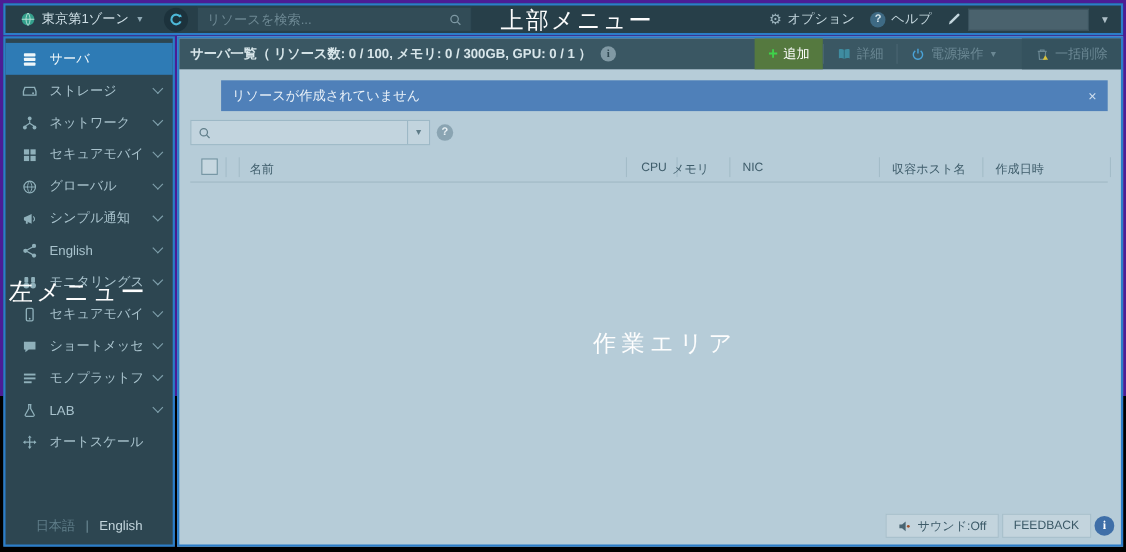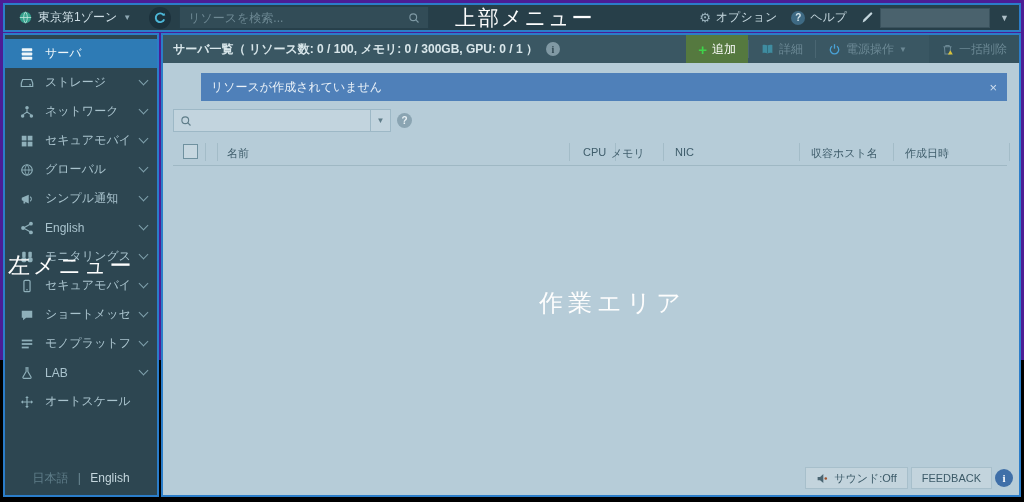--- a/index.html
+++ b/index.html
@@ -81,21 +81,21 @@
   .filter-help { width:15px; height:15px; border-radius:50%; background:#8aa4b2; color:#e8f0f4;
     font-weight:bold; font-size:10px; display:flex; align-items:center; justify-content:center; }
 
   .thead { position:relative; height:26px; margin-top:8px; border-bottom:1px solid #9fb8c4;
     font-size:11px; color:#3f5d6b; }
   .thead .cb { position:absolute; left:10px; top:4px; width:15px; height:15px;
     border:1px solid #6f919f; background:#c6d7e0; cursor:pointer; }
   .tcol { position:absolute; top:6px; white-space:nowrap; }
   .tsep { position:absolute; top:3px; height:18px; width:1px; background:#a3bcc8; }
 
-  .work-label { position:absolute; left:376px; top:224px; color:#fdfdfd; font-size:24px;
+  .work-label { position:absolute; left:376px; top:235px; color:#fdfdfd; font-size:21px;
     letter-spacing:5px; }
 
   .body-footer { position:absolute; right:6px; bottom:6px; display:flex; align-items:center; gap:3px;justify-content:space-between; }
   .foot-btn { height:22px; background:#c3d4dd; border:1px solid #a7bfcb; color:#3c5a68;
     font-size:11px; display:flex; align-items:center; gap:5px; padding:0 10px; cursor:pointer; }
   .foot-info { width:18px; height:18px; border-radius:50%; background:#3f6fa8; color:#fff;
     font-weight:bold; font-size:11px; display:flex; align-items:center; justify-content:center;
     cursor:pointer; font-family:"Liberation Serif","DejaVu Serif",serif; }
 
   

